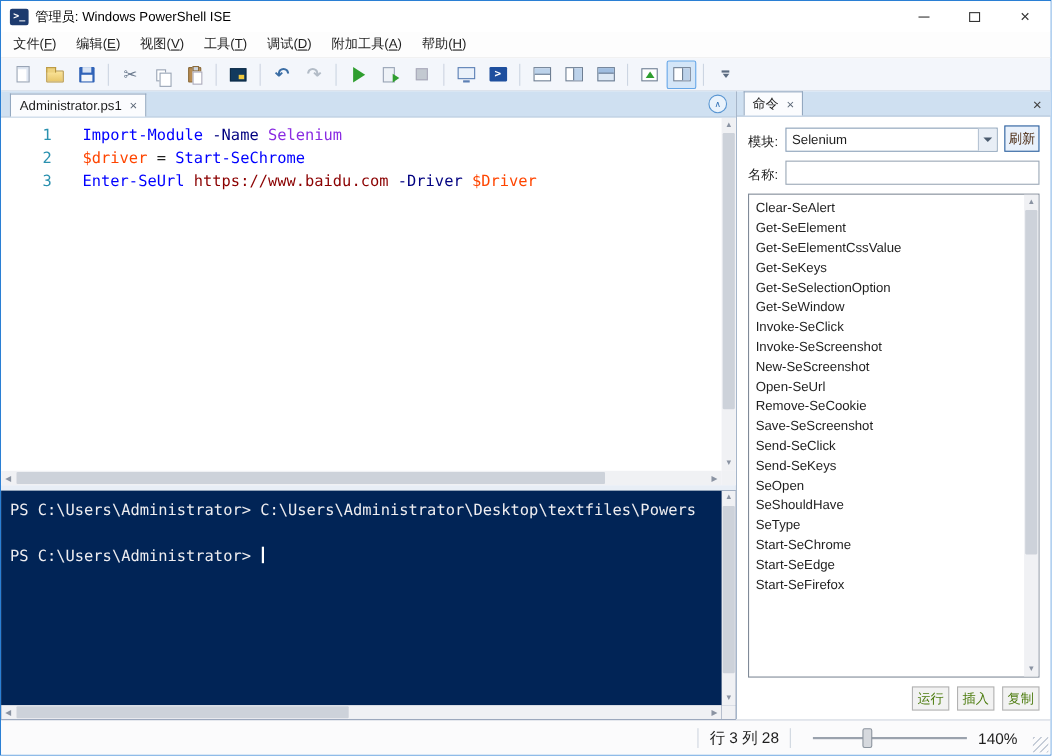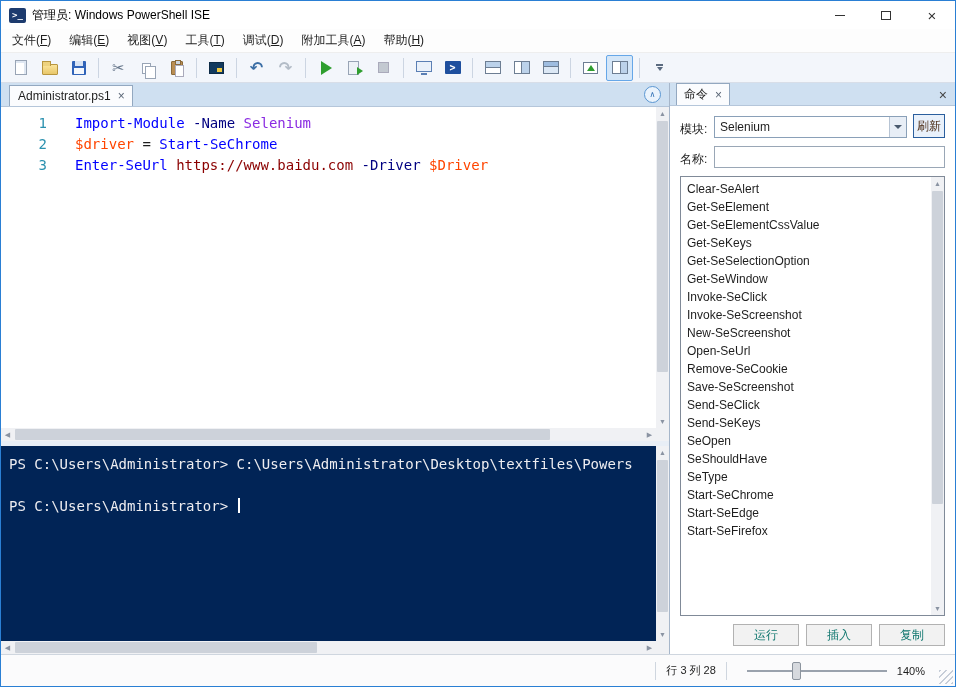--- a/index.html
+++ b/index.html
@@ -121,24 +121,24 @@
   .combo-value{flex:1;padding-left:5px;overflow:hidden}
   .combo-arrow{width:17px;height:20px;flex:none;background:#e8eef6;border-left:1px solid #b7c4d4;display:flex;align-items:center;justify-content:center}
   .combo-arrow::before{content:"";border-top:4px solid #4a5a6e;border-left:4px solid transparent;border-right:4px solid transparent}
   .refresh-btn{width:32px;height:24px;margin-left:6px;flex:none;border:1px solid #2b5f9e;background:#e9f1fb;color:#4a2a12;font-size:12px;display:flex;align-items:center;justify-content:center}
   .text-input{flex:1;height:22px;border:1px solid #9aa7b6;background:#fff;font:12px "Liberation Sans",sans-serif;padding:0 4px;outline:none}
   .cmd-list-wrap{flex:1;min-height:0;border:1px solid #808a98;position:relative;background:#fff;margin-bottom:8px}
   .cmd-list{position:absolute;left:0;top:0;right:13px;bottom:0;overflow:hidden;padding-top:3px}
   .list-item{height:18px;line-height:18px;padding-left:6px;white-space:nowrap}
   .cmd-sb{position:absolute;top:0;right:0;bottom:0;width:13px;background:#f0f1f4;display:flex;flex-direction:column}
   .panel-footer{flex:none;display:flex;justify-content:flex-end;gap:7px}
-  .pf-btn{min-width:30px;height:22px;padding:0 20px;border:1px solid #b2b2b2;background:#f2f2f2;color:#0f766e;display:flex;align-items:center;justify-content:center}
-
-  
-  .statusbar{height:32px;flex:none;border-top:1px solid #cfd6df;background:#fbfbfc;display:flex;align-items:center;font-size:11px}
+  .pf-btn{min-width:30px;height:22px;padding:0 4px;border:1px solid #b2b2b2;background:#f2f2f2;color:#4d7c0f;display:flex;align-items:center;justify-content:center}
+
+  
+  .statusbar{height:32px;flex:none;border-top:1px solid #cfd6df;background:#fbfbfc;display:flex;align-items:center;font-size:14px}
   .status-spacer{flex:1}
   .status-sep{width:1px;height:18px;background:#cfd6df;margin:0 10px}
   .zoom-slider{width:140px;height:20px;position:relative;margin:0 10px}
   .zs-track{position:absolute;left:0;right:0;top:9px;height:2px;background:#9aa2ad}
   .zs-thumb{position:absolute;left:32%;top:1px;width:9px;height:18px;background:#d6d9de;border:1px solid #8c949e;border-radius:2px}
   .status-zoom{margin-right:10px}
   .resize-grip{width:14px;height:14px;align-self:flex-end;margin:0 2px 2px 4px;
     background:repeating-linear-gradient(-45deg,#c6cdd8 0 1.5px,transparent 1.5px 4.5px)}
 </style>
 </head>

